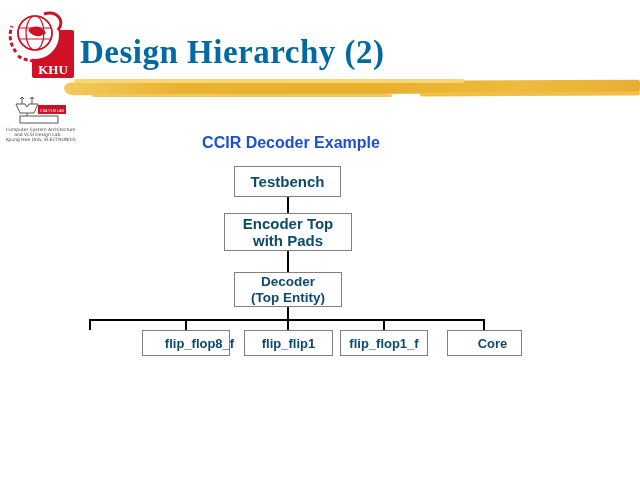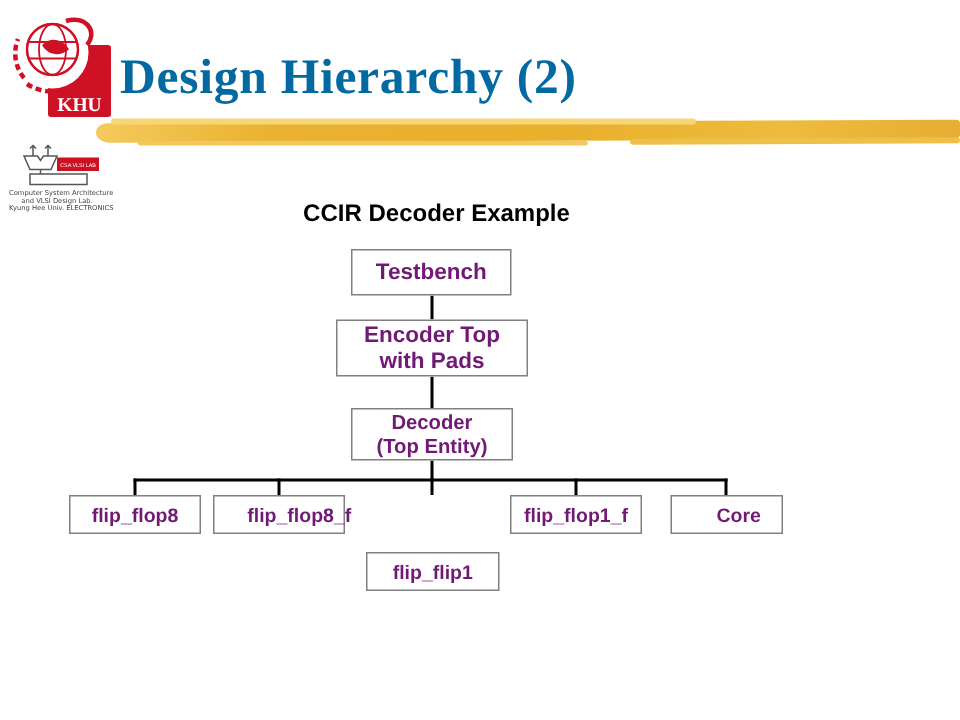--- a/index.html
+++ b/index.html
@@ -36,38 +36,38 @@
   .lab-caption{
     position:absolute;left:6px;top:127px;width:64px;
     font-size:4.5px;line-height:5px;color:#444;text-align:center;
     font-family:"DejaVu Sans", sans-serif;
   }
   .lab-caption div{white-space:nowrap;}
 
   
   .diagram-title{
     position:absolute;left:181px;top:134px;width:220px;
-    text-align:center;font-weight:bold;font-size:16px;color:#000000;
+    text-align:center;font-weight:bold;font-size:16px;color:#1d4ed8;
   }
   .node{
     position:absolute;
     background:#ffffff;
     border:1.5px solid #808080;
     box-sizing:border-box;
     display:flex;align-items:center;justify-content:center;
-    text-align:center;font-weight:bold;color:#701a75;
+    text-align:center;font-weight:bold;color:#0c4a6e;
     white-space:pre-line;
   }
   .n-testbench{left:234px;top:166px;width:107px;height:31px;font-size:15px;}
   .n-encoder  {left:224px;top:213px;width:128px;height:38px;font-size:15px;line-height:17px;}
   .n-decoder  {left:234px;top:272px;width:108px;height:35px;font-size:13.5px;line-height:16px;}
   .n-child{top:330px;height:26px;font-size:13px;}
   .n-c0{left:46px;width:88px;}
   .n-c1{left:142px;width:88px;padding-left:27px;}
-  .n-c2{left:244px;width:89px;margin-top:38px;}
+  .n-c2{left:244px;width:89px;}
   .n-c3{left:340px;width:88px;}
   .n-c4{left:447px;width:75px;padding-left:16px;}
 
   .edge{position:absolute;background:#000;}
   .e-v1{left:287px;top:197px;width:2px;height:16px;}
   .e-v2{left:287px;top:251px;width:2px;height:21px;}
   .e-v3{left:287px;top:307px;width:2px;height:13px;}
   .e-h {left:89px;top:319px;width:396px;height:2px;}
   .e-d0{left:89px;top:319px;width:2px;height:11px;}
   .e-d1{left:185px;top:319px;width:2px;height:11px;}
@@ -130,19 +130,18 @@
   <div class="edge e-d1"></div>
   <div class="edge e-d2"></div>
   <div class="edge e-d3"></div>
   <div class="edge e-d4"></div>
 
   <div class="node n-testbench">Testbench</div>
   <div class="node n-encoder">Encoder Top
 with Pads</div>
   <div class="node n-decoder">Decoder
 (Top Entity)</div>
-  <div class="node n-child n-c0">flip_flop8</div>
   <div class="node n-child n-c1">flip_flop8_f</div>
   <div class="node n-child n-c2">flip_flip1</div>
   <div class="node n-child n-c3">flip_flop1_f</div>
   <div class="node n-child n-c4">Core</div>
 
 </div>
 
 </body></html>

